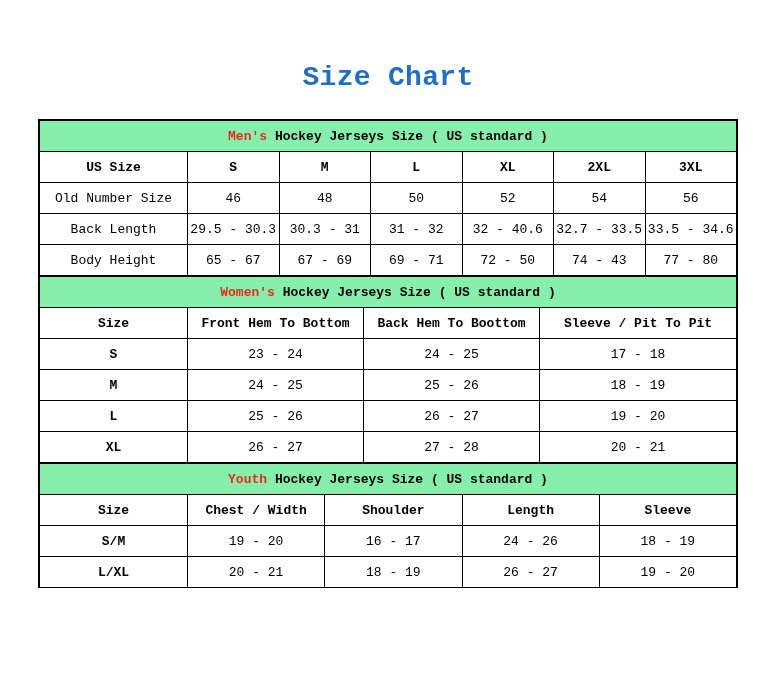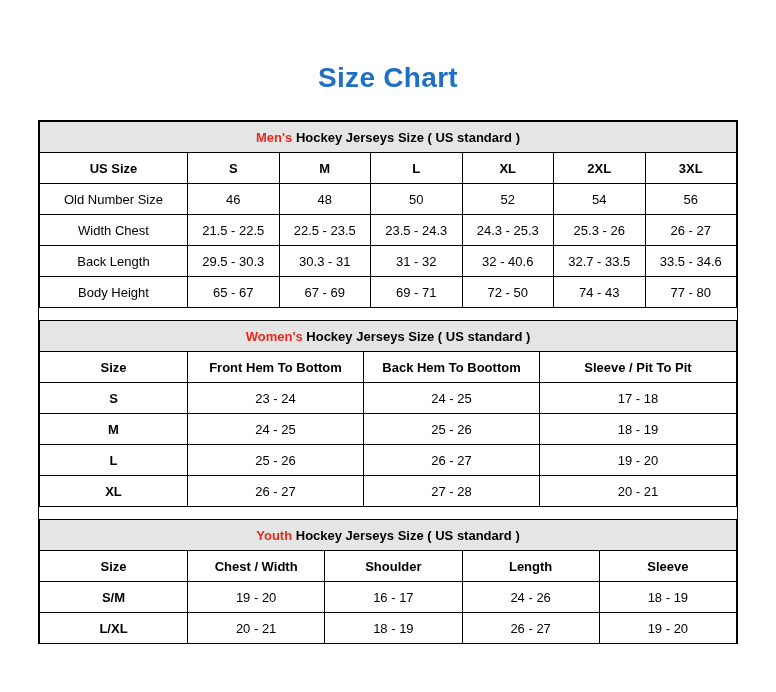--- a/index.html
+++ b/index.html
@@ -12,20 +12,21 @@
     height: 692px;
     font-family: "Liberation Sans", sans-serif;
     color: #000000;
     overflow: hidden;
   }
   .page {
     width: 776px;
     height: 524px;
     position: relative;
     box-sizing: border-box;
+    font-family: Liberation Mono, monospace;
   }
   .title {
     text-align: center;
     color: #1f6fc4;
     font-size: 28px;
     font-weight: bold;
     padding-top: 62px;
     padding-bottom: 0;
     letter-spacing: 0.3px;
   }
@@ -41,21 +42,21 @@
   }
   table.sz td {
     border: 1px solid #000;
     text-align: center;
     font-size: 13px;
     padding: 5px 2px;
     height: 20px;
     vertical-align: middle;
   }
   .banner td {
-    background: #e5e5e5;
+    background: #86efac;
     font-weight: bold;
     font-size: 14.5px;
     padding: 7px 2px;
   }
   .banner .accent {
     color: #e8291c;
   }
   .hdr td {
     font-weight: bold;
   }
@@ -64,21 +65,21 @@
   }
   .bold {
     font-weight: bold;
   }
   
   .men col.c0 { width: 148px; }
   .women col.c0 { width: 148px; }
   .women col.c1 { width: 176px; }
   .women col.c2 { width: 176px; }
   .youth col.c0 { width: 148px; }
-  .spacer-table { margin-top: 12px; }
+  .spacer-table { margin-top: 0; }
 </style>
 </head>
 <body>
 
 <div class="page">
 
   <div class="title">Size Chart</div>
 
   <div class="chart-wrap">
 
@@ -110,29 +111,20 @@
         <tr>
           <td class="rowlabel">Old Number Size</td>
           <td>46</td>
           <td>48</td>
           <td>50</td>
           <td>52</td>
           <td>54</td>
           <td>56</td>
         </tr>
         <tr>
-          <td class="rowlabel">Width Chest</td>
-          <td>21.5 - 22.5</td>
-          <td>22.5 - 23.5</td>
-          <td>23.5 - 24.3</td>
-          <td>24.3 - 25.3</td>
-          <td>25.3 - 26</td>
-          <td>26 - 27</td>
-        </tr>
-        <tr>
           <td class="rowlabel">Back Length</td>
           <td>29.5 - 30.3</td>
           <td>30.3 - 31</td>
           <td>31 - 32</td>
           <td>32 - 40.6</td>
           <td>32.7 - 33.5</td>
           <td>33.5 - 34.6</td>
         </tr>
         <tr>
           <td class="rowlabel">Body Height</td>

